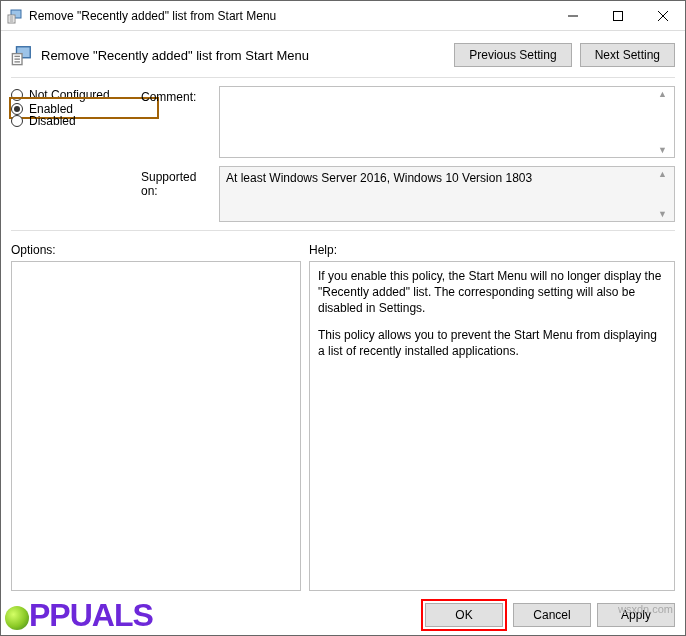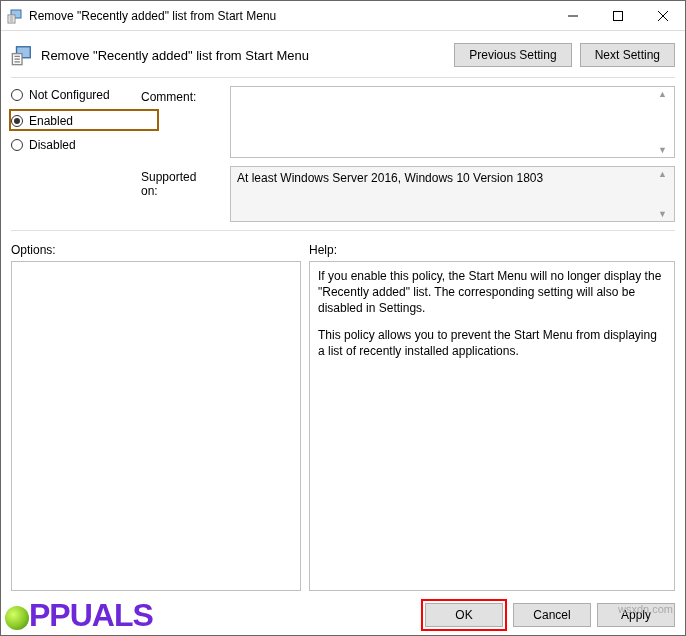--- a/index.html
+++ b/index.html
@@ -65,21 +65,20 @@
     .divider { margin: 0 10px; border: none; border-top: 1px solid #e0e0e0; }
     .config-row {
       display: flex;
       padding: 8px 10px 0 10px;
       gap: 10px;
     }
     .radios {
       width: 120px;
       display: flex;
       flex-direction: column;
-      gap: 12px;
       padding-top: 2px;
       text-align: center;
     }
     .radio {
       display: flex;
       align-items: center;
       gap: 6px;
       cursor: default;
     }
     .radio-circle {
@@ -99,21 +98,21 @@
       background: #333;
       display: none;
     }
     .radio.selected .radio-dot { display: block; }
     .radio.highlighted {
       border: 2px solid #a16207;
       padding: 3px 26px 1px 0;
       margin: -5px -28px -5px -2px;
     }
     .fields { flex: 1; display: flex; flex-direction: column; gap: 8px; }
-    .field-row { display: flex; align-items: flex-start; gap: 15px; }
+    .field-row { display: flex; align-items: flex-start; gap: 4px; }
     .field-label { width: 74px; padding-top: 4px; }
     .textarea {
       flex: 1;
       border: 1px solid #c0c0c0;
       background: #fff;
       padding: 4px 6px;
       font-family: inherit;
       font-size: 12px;
       resize: none;
       position: relative;

